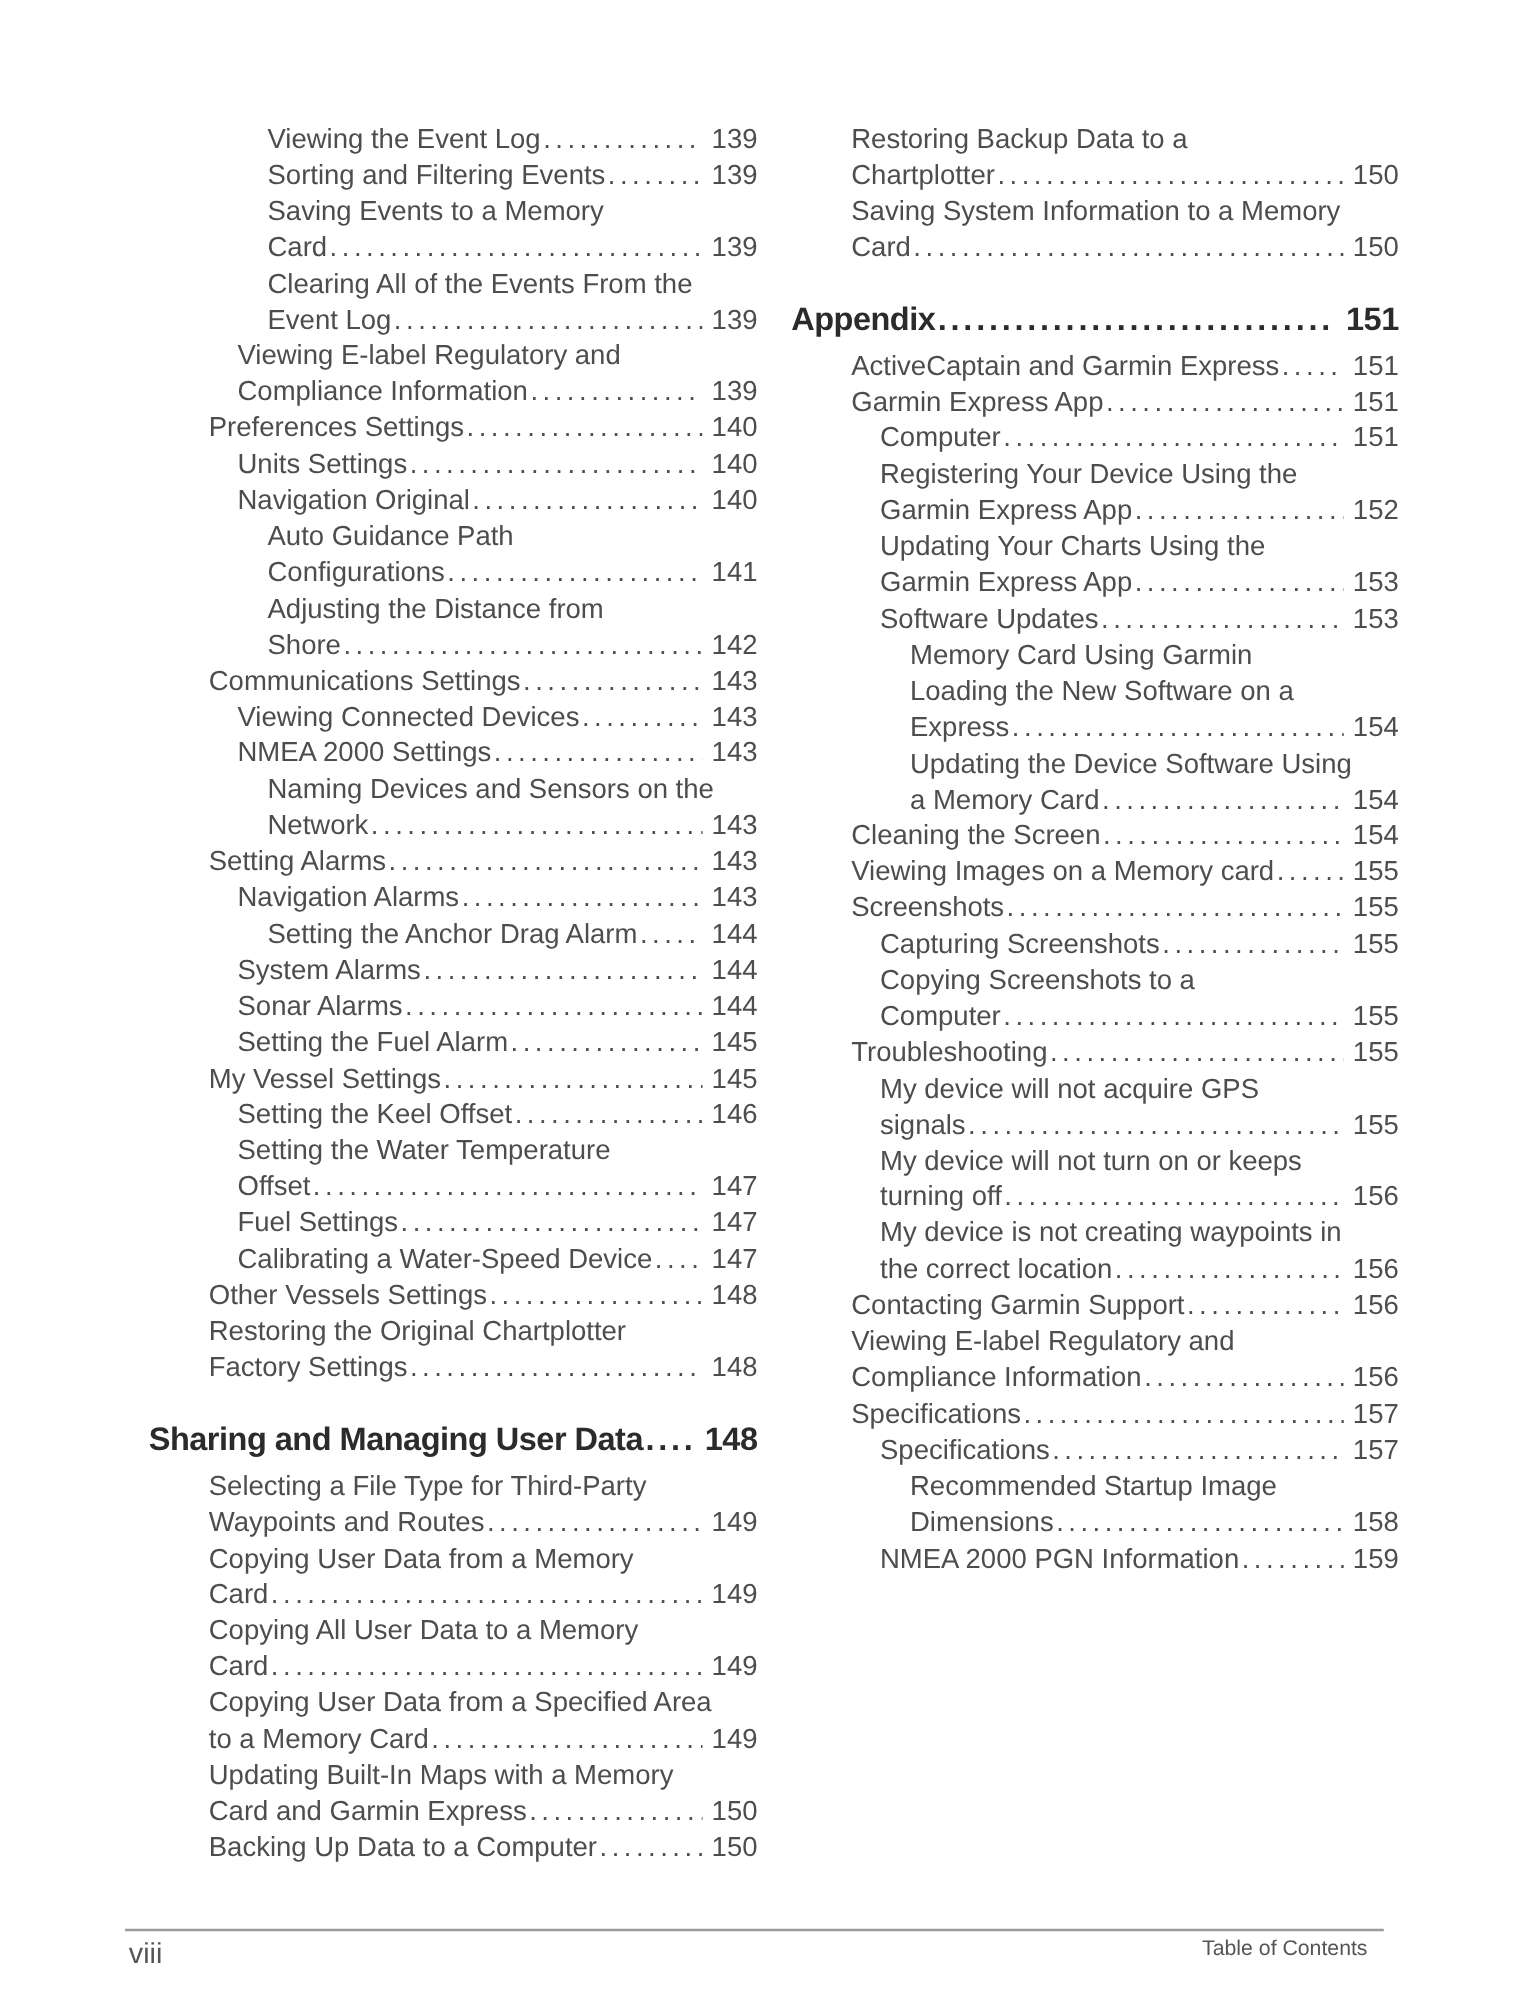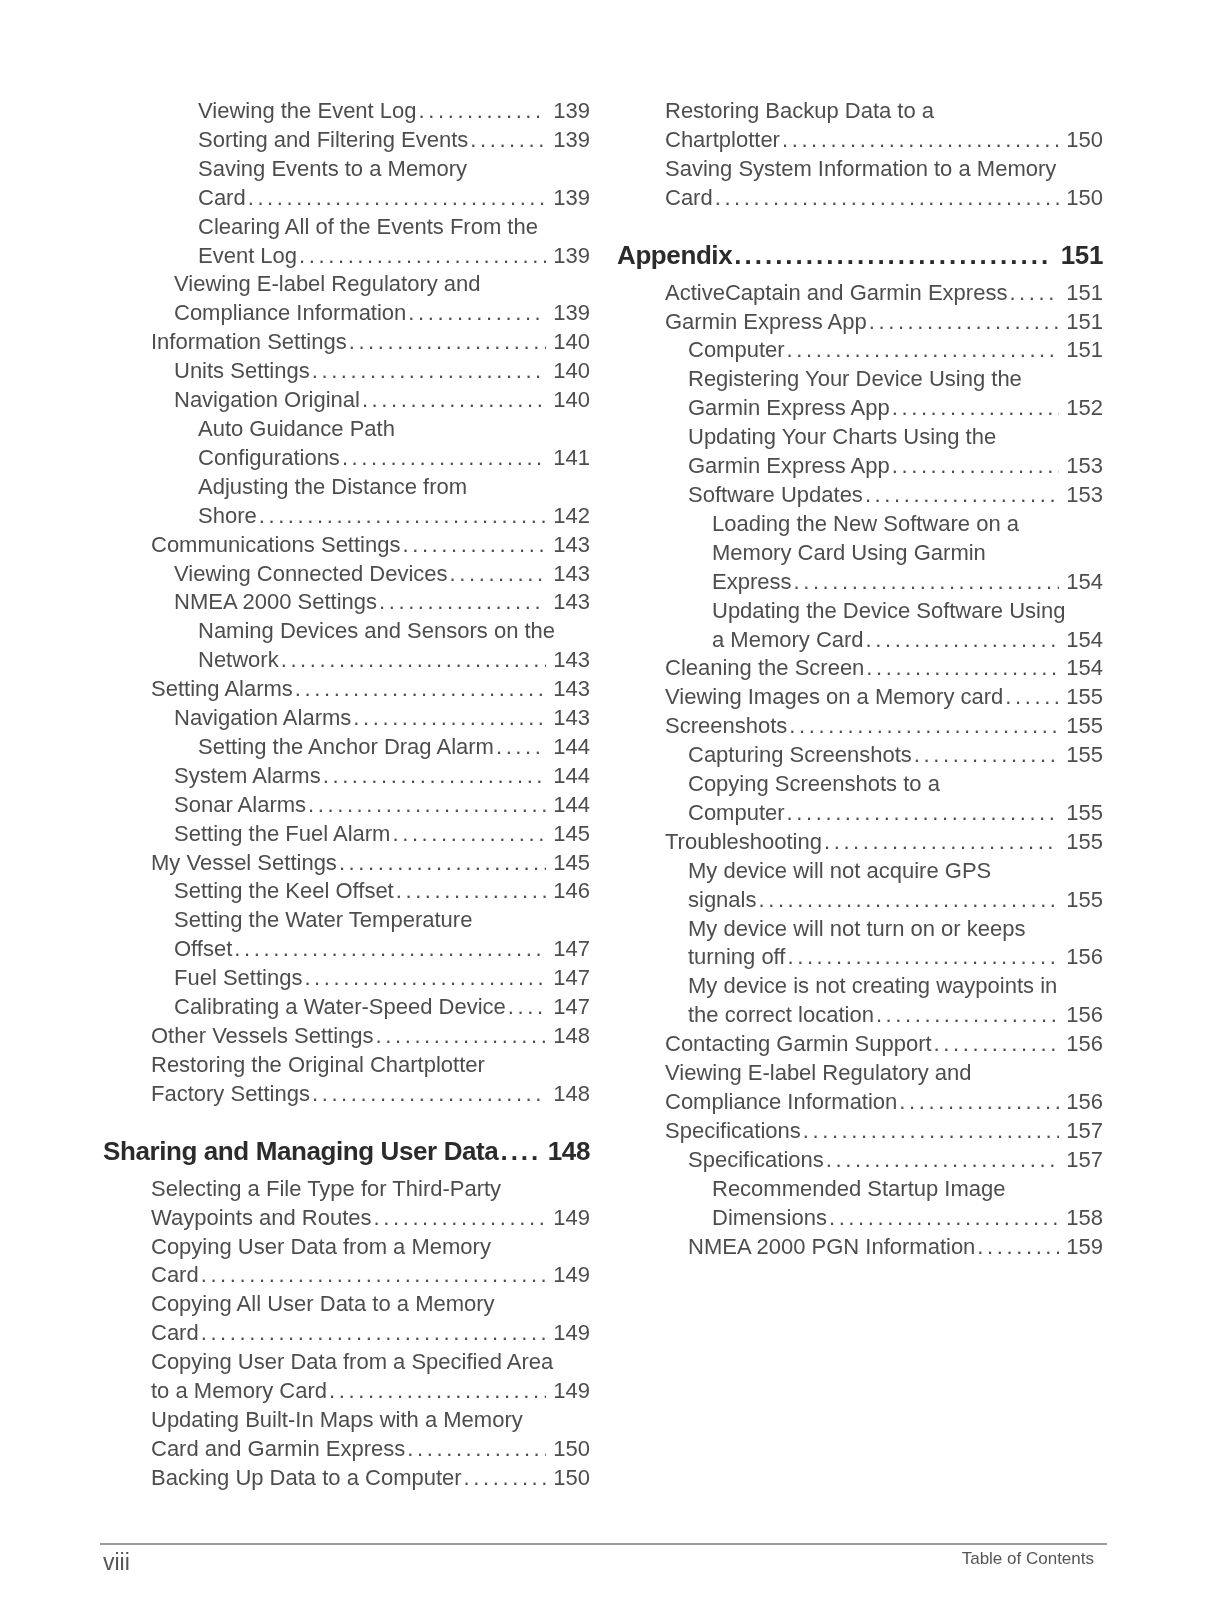--- a/index.html
+++ b/index.html
@@ -11,20 +11,21 @@
     overflow: hidden;
   }
   .page { position: absolute; inset: 0; }
 
   .toc-col {
     position: absolute;
     top: 97px;
     font-size: 22px;
     line-height: 28.9px;
     color: #4d4d4d;
+    margin-left: 16px;
   }
   .toc-col.left  { left: 103px; width: 487px; }
   .toc-col.right { left: 617px; width: 486px; }
 
   .toc-entry { }
   .toc-entry.lvl1 { padding-left: 48px; }
   .toc-entry.lvl2 { padding-left: 71px; }
   .toc-entry.lvl3 { padding-left: 95px; }
 
   .toc-line { white-space: nowrap; }
@@ -119,21 +120,21 @@
       <div class="toc-entry lvl2">
         <div class="toc-line">Viewing E-label Regulatory and</div>
         <div class="toc-lastline">
           <span class="txt">Compliance Information</span>
           <span class="dot-leader"></span>
           <span class="page-num">139</span>
         </div>
       </div>
       <div class="toc-entry lvl1">
         <div class="toc-lastline">
-          <span class="txt">Information Settings</span>
+          <span class="txt">Preferences Settings</span>
           <span class="dot-leader"></span>
           <span class="page-num">140</span>
         </div>
       </div>
       <div class="toc-entry lvl2">
         <div class="toc-lastline">
           <span class="txt">Units Settings</span>
           <span class="dot-leader"></span>
           <span class="page-num">140</span>
         </div>
@@ -392,22 +393,22 @@
         </div>
       </div>
       <div class="toc-entry lvl2">
         <div class="toc-lastline">
           <span class="txt">Software Updates</span>
           <span class="dot-leader"></span>
           <span class="page-num">153</span>
         </div>
       </div>
       <div class="toc-entry lvl3">
+        <div class="toc-line">Memory Card Using Garmin</div>
         <div class="toc-line">Loading the New Software on a</div>
-        <div class="toc-line">Memory Card Using Garmin</div>
         <div class="toc-lastline">
           <span class="txt">Express</span>
           <span class="dot-leader"></span>
           <span class="page-num">154</span>
         </div>
       </div>
       <div class="toc-entry lvl3">
         <div class="toc-line">Updating the Device Software Using</div>
         <div class="toc-lastline">
           <span class="txt">a Memory Card</span>

